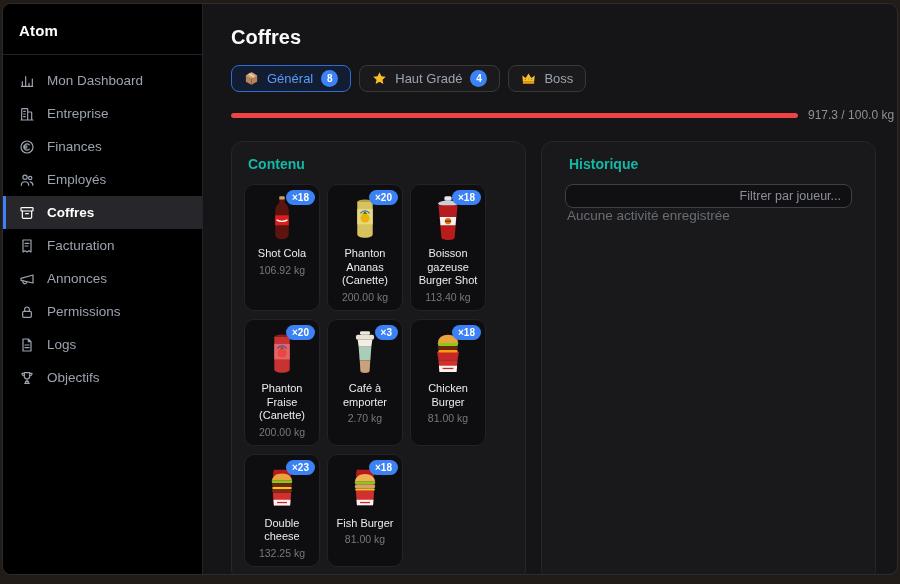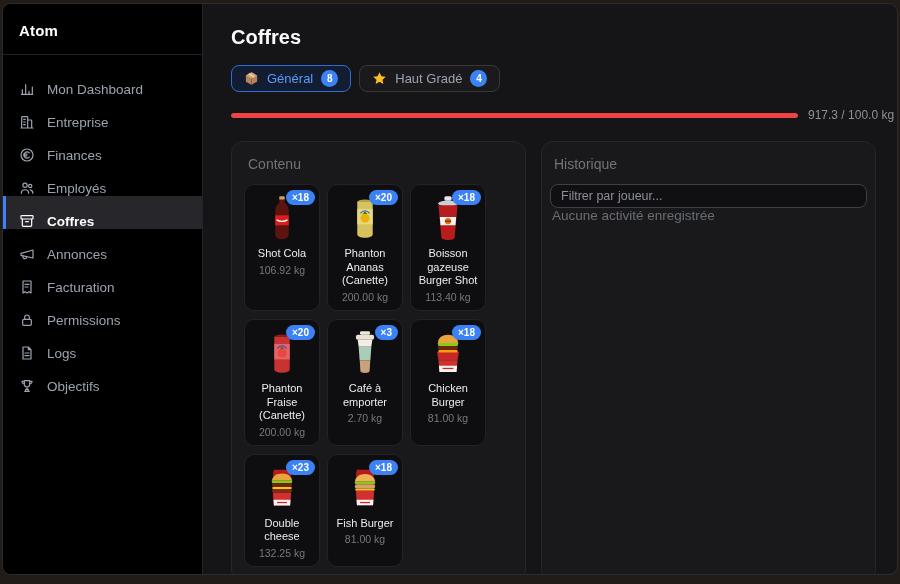--- a/index.html
+++ b/index.html
@@ -18,21 +18,21 @@
   .sidebar {
     width:200px; flex:0 0 200px; background:#000000;
     border-right:1px solid #242428; display:flex; flex-direction:column;
   }
   .brand {
     padding:18px 16px 15px 16px; font-size:15px; font-weight:700; color:#ffffff;
     border-bottom:1px solid #242428; letter-spacing:.2px;
   }
   .nav { padding-top:9px; display:flex; flex-direction:column; }
   .nav-item {
-    display:flex; align-items:flex-end; gap:12px; height:33px;
+    display:flex; align-items:center; gap:12px; height:33px;
     padding:0 13px; color:#9ca3af; font-size:13.5px; cursor:pointer;
     border-left:3px solid transparent;
   }
   .nav-item .nicon { width:16px; height:16px; display:flex; align-items:center; }
   .nav-item .nicon svg { width:16px; height:16px; }
   .nav-item.active { background:#26262b; color:#ffffff; border-left-color:#3b82f6; font-weight:700; }
   
   .main { flex:1; padding:22px 21px 0 28px; overflow:hidden; }
   .page-title { font-size:20px; font-weight:700; color:#fafafa; }
   .tabs { display:flex; gap:8px; margin-top:16px; }
@@ -49,42 +49,43 @@
     font-size:10px; font-weight:700; display:inline-flex; align-items:center;
     justify-content:center; padding:0 5px;
   }
   .capacity { display:flex; align-items:center; gap:10px; margin-top:16px; }
   .cap-track { flex:0 0 567px; height:5px; border-radius:3px; background:#3a3a3f; overflow:hidden; }
   .cap-fill { height:100%; border-radius:3px; }
   .cap-label { font-size:12px; color:#8d9199; white-space:nowrap; }
   
   .panels { display:flex; gap:15px; margin-top:19px; align-items:stretch; min-height:413px; }
   .panel { background:#19191c; border:1px solid #27272b; border-radius:12px; padding:14px 12px; }
-  .panel-title { font-size:14px; font-weight:400; color:#737373; padding-left:4px; }
+  .panel-title { font-size:14px; font-weight:700; color:#14b8a6; padding-left:4px; }
   .panel-content { width:295px; flex:0 0 295px; }
-  .panel-history { flex:1; padding:14px 8px; }
+  .panel-history { flex:1; padding:14px 23px; }
   .cards { display:grid; grid-template-columns:repeat(3,76px); gap:8px 7px; margin-top:12px; }
   .card {
     position:relative; background:#0e0e10; border:1px solid #232327; border-radius:10px;
     padding:6px 3px 7px; display:flex; flex-direction:column; align-items:center;
     text-align:center; cursor:pointer;
   }
   .card-badge {
     position:absolute; top:5px; right:4px; background:#3b82f6; color:#fff;
     font-size:10px; font-weight:700; padding:2px 6px; border-radius:999px; line-height:1.1;
   }
   .card-img { height:46px; margin-top:4px; display:flex; align-items:flex-end; justify-content:center; }
   .card-img svg { width:40px; height:46px; }
   .card-name { font-size:11px; line-height:1.24; color:#ececec; margin-top:6px; }
   .card-weight { font-size:10.5px; color:#75797f; margin-top:3px; }
   .filter-input {
     width:100%; margin-top:12px; height:24px; background:#101013;
     border:1px solid #3f3f46; border-radius:8px; padding:0 10px;
     color:#e5e7eb; font-size:12.5px; outline:none;
     font-family:"Liberation Sans","DejaVu Sans",sans-serif;
+    text-align:right;
   }
   .filter-input::placeholder { color:#8b8f98; }
   .empty-text { padding-left:2px; color:#686d75; font-size:13.5px; }
 </style>
 </head>
 <body>
 
 <div class="app">
 
   <aside class="sidebar">
@@ -131,33 +132,33 @@
             <svg viewBox="0 0 24 24" fill="none" stroke="currentColor" stroke-width="1.8" stroke-linecap="round" stroke-linejoin="round">
               <rect x="3" y="4" width="18" height="5" rx="1"></rect>
               <path d="M5 9v9.4A1.6 1.6 0 006.6 20h10.8a1.6 1.6 0 001.6-1.6V9M10 13h4"></path>
             </svg>
           </span>
           <span>Coffres</span>
         </div>
         <div class="nav-item">
           <span class="nicon">
             <svg viewBox="0 0 24 24" fill="none" stroke="currentColor" stroke-width="1.8" stroke-linecap="round" stroke-linejoin="round">
+              <path d="M6 3h12v18l-3-2-3 2-3-2-3 2zM9 8h6M9 12h4.5"></path>
+            </svg>
+          </span>
+          <span>Facturation</span>
+        </div>
+        <div class="nav-item">
+          <span class="nicon">
+            <svg viewBox="0 0 24 24" fill="none" stroke="currentColor" stroke-width="1.8" stroke-linecap="round" stroke-linejoin="round">
               <path d="M3 11l18-5v12L3 14v-3z"></path>
               <path d="M11.6 16.8a3 3 0 11-5.8-1.6"></path>
             </svg>
           </span>
           <span>Annonces</span>
-        </div>
-        <div class="nav-item">
-          <span class="nicon">
-            <svg viewBox="0 0 24 24" fill="none" stroke="currentColor" stroke-width="1.8" stroke-linecap="round" stroke-linejoin="round">
-              <path d="M6 3h12v18l-3-2-3 2-3-2-3 2zM9 8h6M9 12h4.5"></path>
-            </svg>
-          </span>
-          <span>Facturation</span>
         </div>
         <div class="nav-item">
           <span class="nicon">
             <svg viewBox="0 0 24 24" fill="none" stroke="currentColor" stroke-width="1.8" stroke-linecap="round" stroke-linejoin="round">
               <rect x="5.5" y="11" width="13" height="9" rx="1.6"></rect>
               <path d="M8.5 11V8a3.5 3.5 0 017 0v3"></path>
             </svg>
           </span>
           <span>Permissions</span>
         </div>
@@ -197,20 +198,32 @@
           <span class="tab-badge">8</span>
         </button>
         <button class="tab">
           <span class="ticon">
             <svg viewBox="0 0 24 24">
               <path d="M12 2l3 6.5 7 .8-5.2 4.7 1.4 6.9L12 17.3 5.8 20.9l1.4-6.9L2 9.3l7-.8z" fill="#fbbf24"></path>
             </svg>
           </span>
           <span>Haut Gradé</span>
           <span class="tab-badge">4</span>
+        </button>
+        <button class="tab">
+          <span class="ticon">
+            <svg viewBox="0 0 24 24">
+              <path d="M3 17L2 7l5.5 4L12 4l4.5 7L22 7l-1 10z" fill="#fbbf24"></path>
+              <path d="M3 17.5h18v3H3z" fill="#f59e0b"></path>
+              <circle cx="7" cy="13.5" r="1" fill="#ef4444"></circle>
+              <circle cx="12" cy="12.5" r="1" fill="#22c55e"></circle>
+              <circle cx="17" cy="13.5" r="1" fill="#3b82f6"></circle>
+            </svg>
+          </span>
+          <span>Boss</span>
         </button>
       </div>
 
     <div class="capacity">
       <div class="cap-track">
         <div class="cap-fill" style="width: 100%; background: rgb(239, 68, 68);"></div>
       </div>
       <span class="cap-label">917.3 / 100.0 kg</span>
     </div>
 

